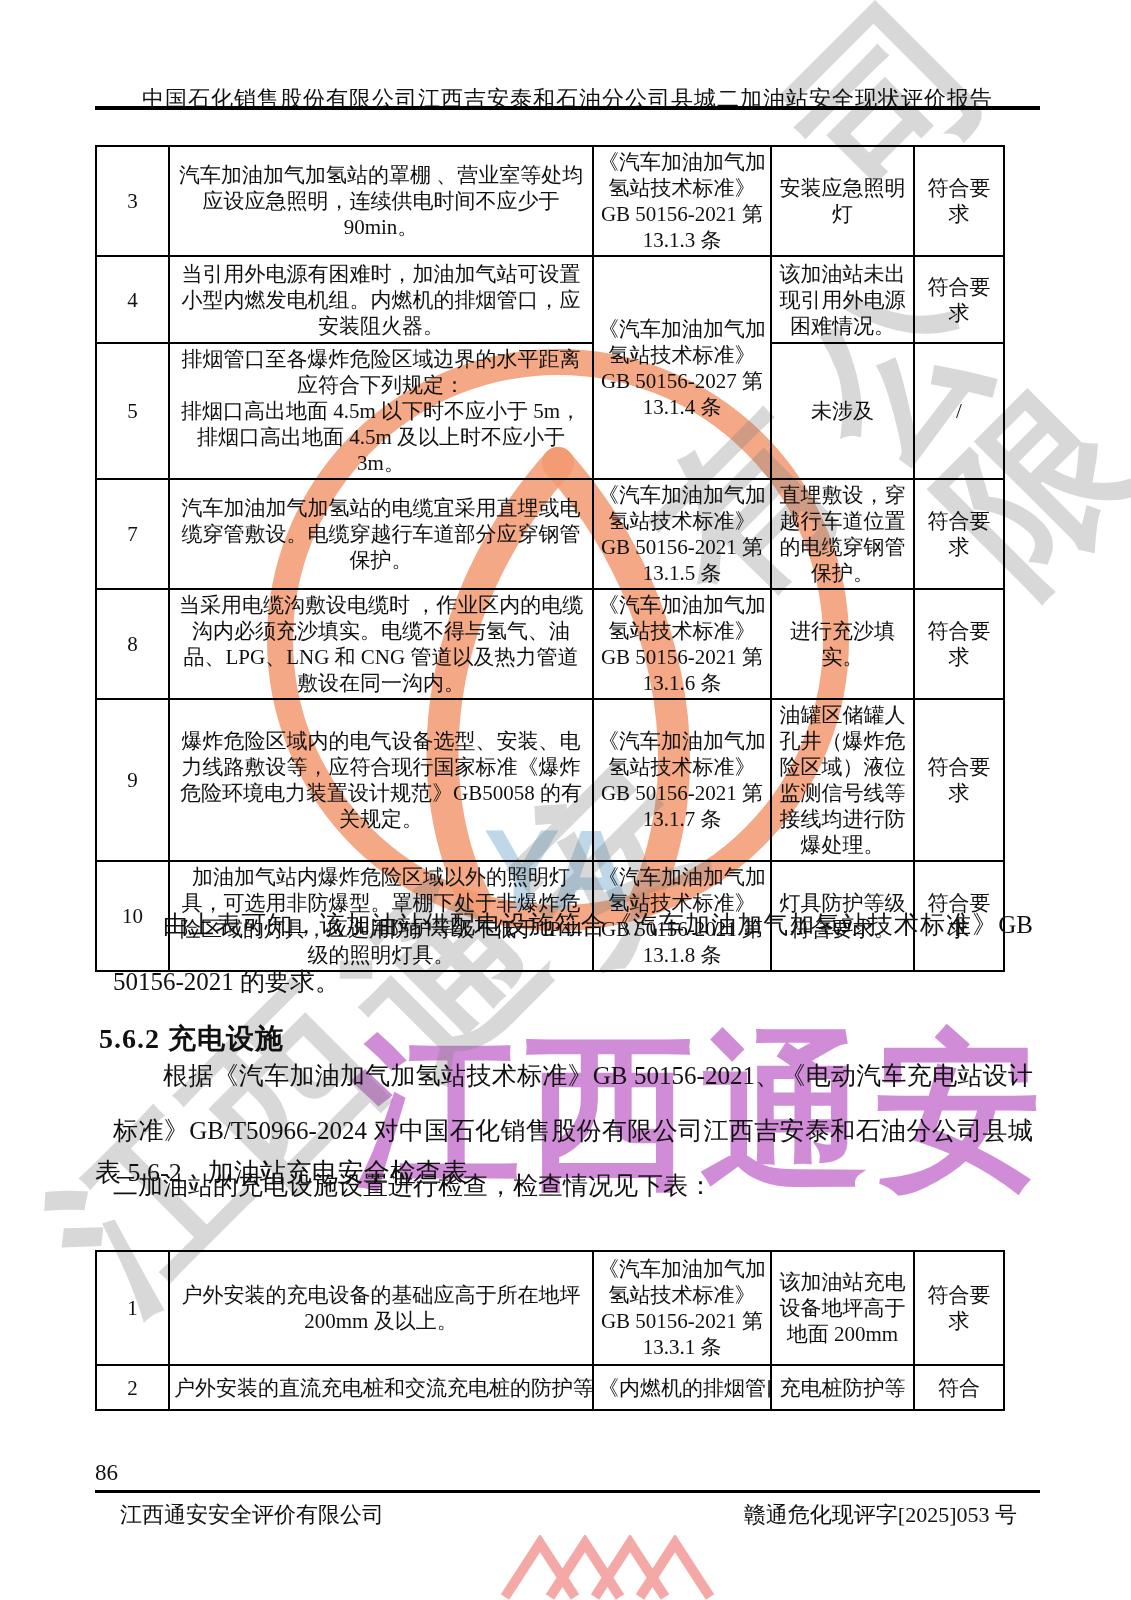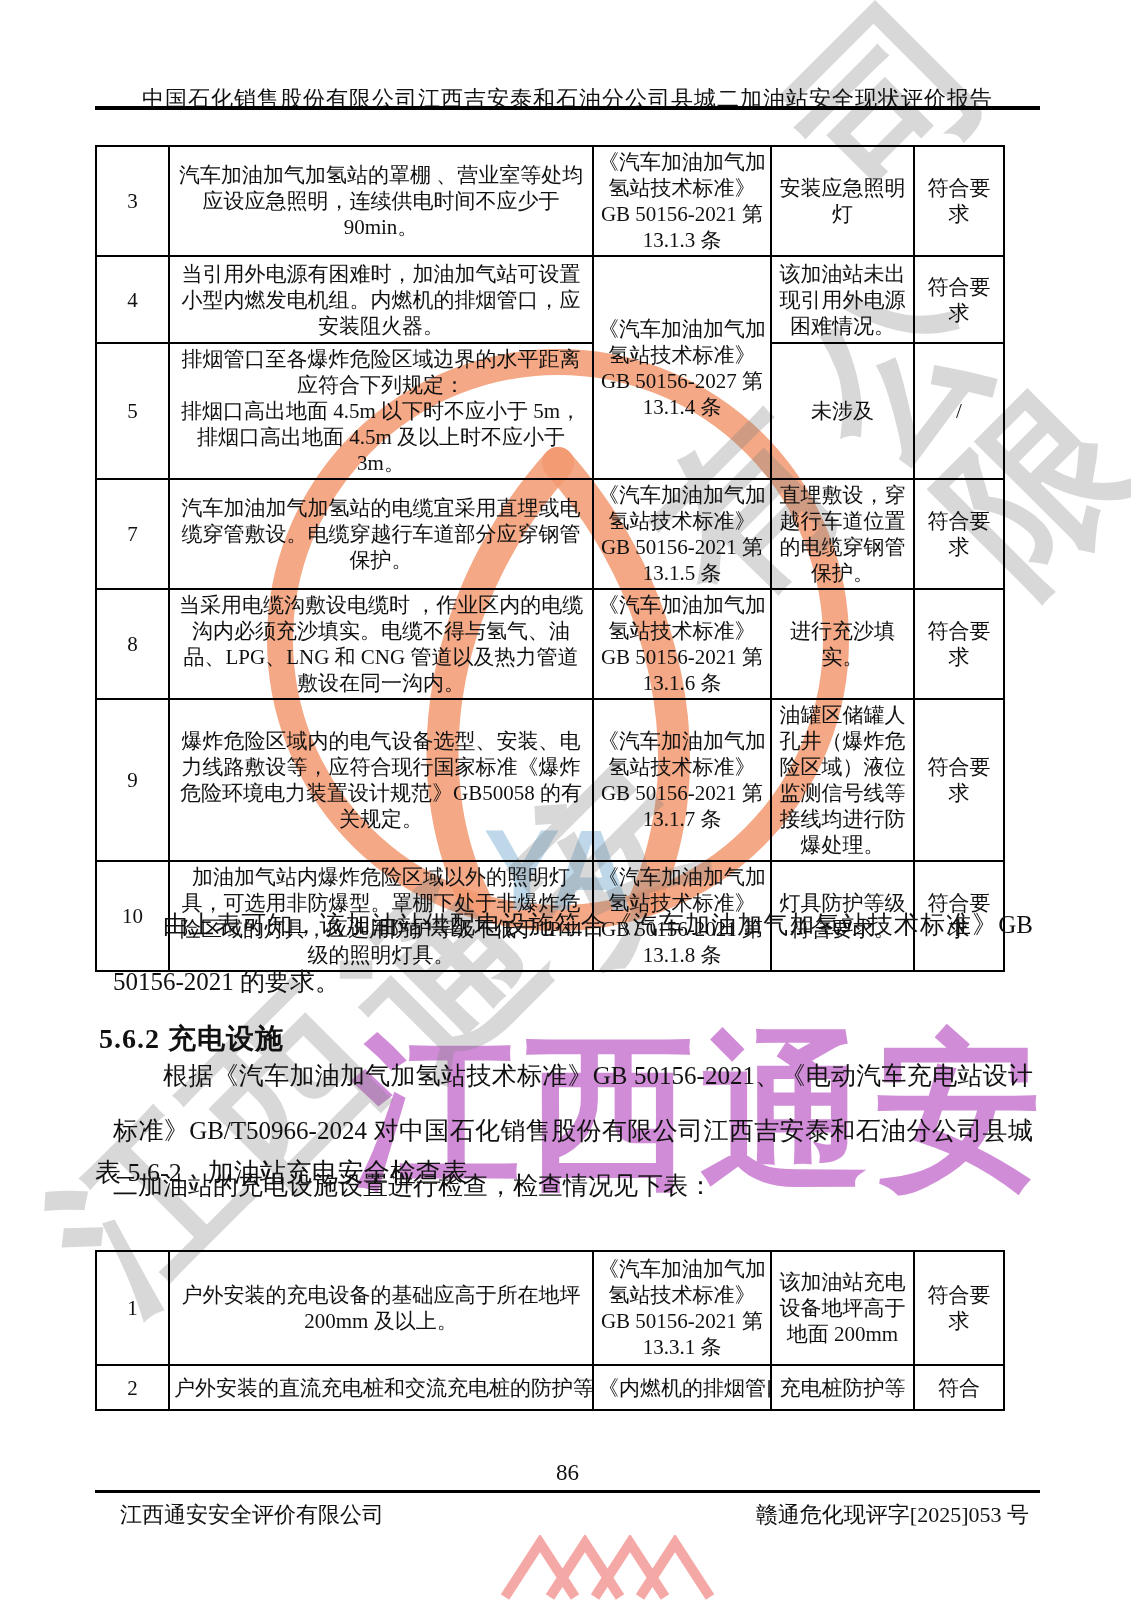--- a/index.html
+++ b/index.html
@@ -36,24 +36,24 @@
   .seal-svg{position:absolute;left:250px;top:335px;}
   .wm-zigzag{position:absolute;left:495px;top:1535px;}
   
   .content{position:absolute;inset:0;z-index:1;}
   .doc-header{
     position:absolute;left:95px;top:84px;width:945px;
     text-align:center;font-size:22px;letter-spacing:1px;
   }
   .header-rule{position:absolute;left:95px;top:106px;width:945px;height:4px;background:#000;}
   .footer-rule{position:absolute;left:95px;top:1490px;width:945px;height:3px;background:#000;}
-  .pagenum{position:absolute;left:95px;top:1460px;width:945px;text-align:center;font-size:23px;}
+  .pagenum{position:absolute;left:95px;top:1460px;width:945px;font-size:23px;}
   .footer{position:absolute;left:95px;top:1500px;width:945px;font-size:22px;}
   .footer .fl{position:absolute;left:25px;top:0;}
-  .footer .fr{position:absolute;right:11px;top:0;}
+  .footer .fr{position:absolute;right:23px;top:0;}
   table.doc{
     position:absolute;left:95px;
     border-collapse:collapse;
     table-layout:fixed;
     width:908px;
     font-size:21px;line-height:26px;
     background:transparent;
   }
   table.t1{top:145px;}
   table.t2{top:1250px;}

